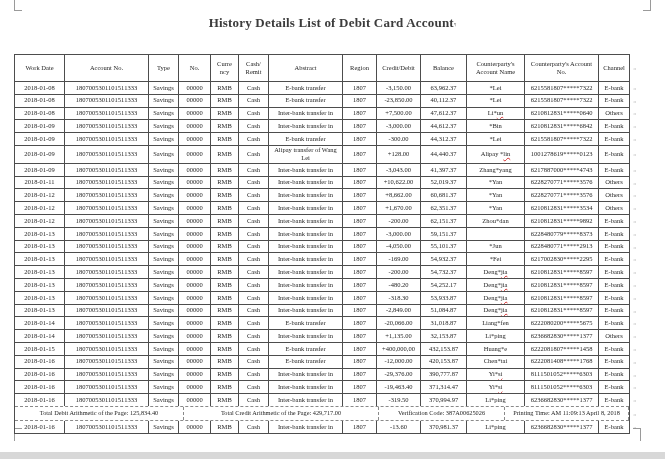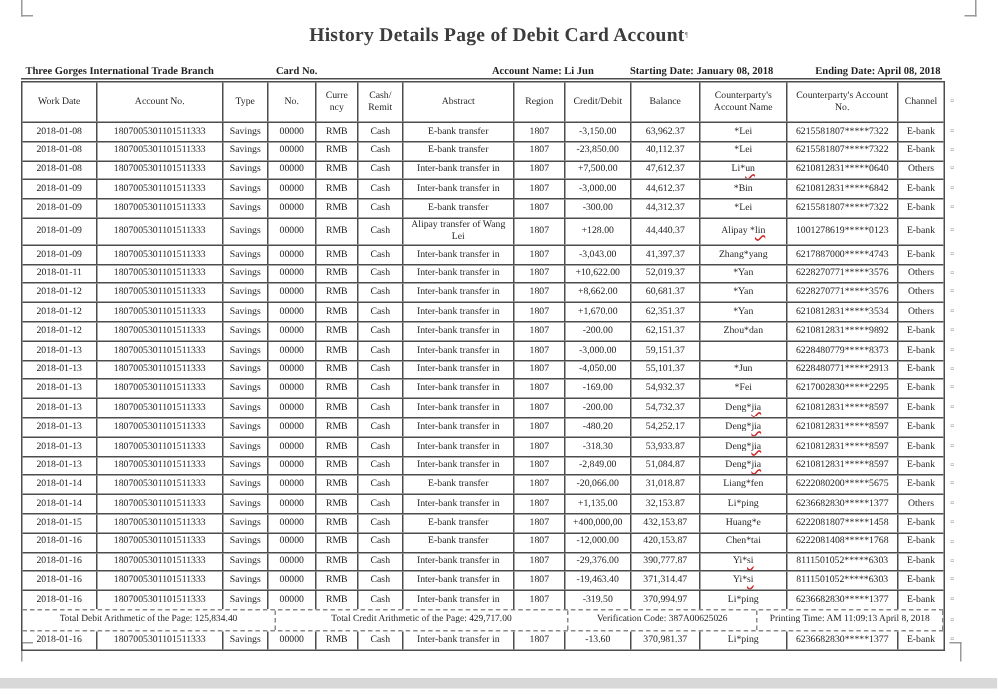--- a/index.html
+++ b/index.html
@@ -44,29 +44,22 @@
 </head>
 <body>
 
 <div class="page">
 
   <div class="cm cm-tl"></div>
   <div class="cm cm-tr"></div>
   <div class="cm cm-bl"></div>
   <div class="cm cm-br"></div>
 
-  <div class="title"><span>History Details Page of Debit Card Account</span><span class="para-mark">¶</span></div>
-
-  <div class="info">
-    <span class="i-branch">Three Gorges International Trade Branch</span>
-    <span class="i-card">Card No.</span>
-    <span class="i-acct">Account Name: Li Jun</span>
-    <span class="i-start">Starting Date: January 08, 2018</span>
-    <span class="i-end">Ending Date: April 08, 2018</span>
-  </div>
+  <div class="title"><span>History Details List of Debit Card Account</span><span class="para-mark">¶</span></div>
+
 
   <div class="tbl">
     <div class="tr th">
       <div class="td c0">Work Date</div>
       <div class="td c1">Account No.</div>
       <div class="td c2">Type</div>
       <div class="td c3">No.</div>
       <div class="td c4">Curre ncy</div>
       <div class="td c5">Cash/ Remit</div>
       <div class="td c6">Abstract</div>

